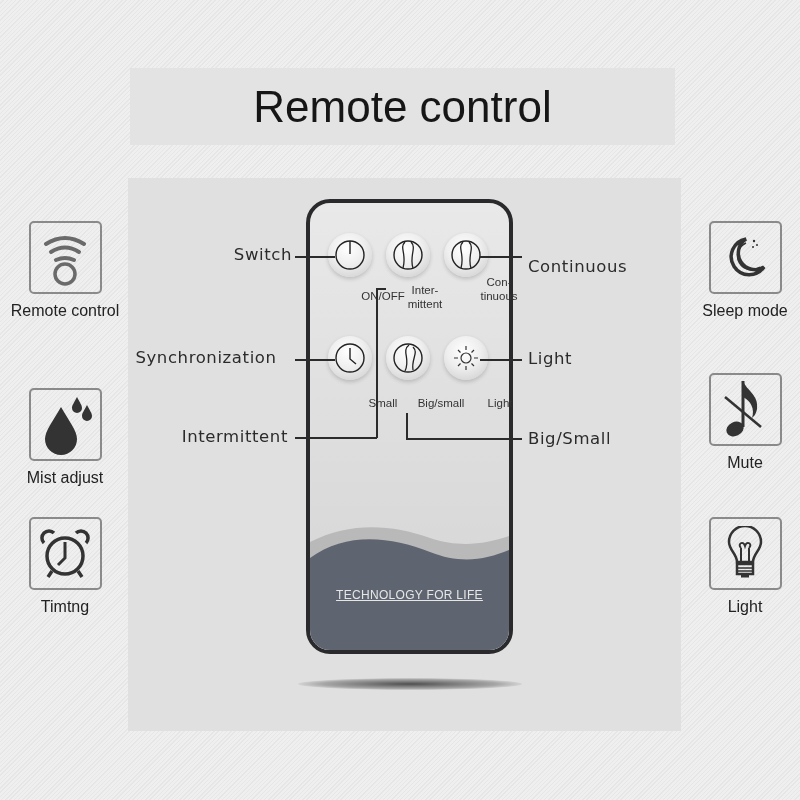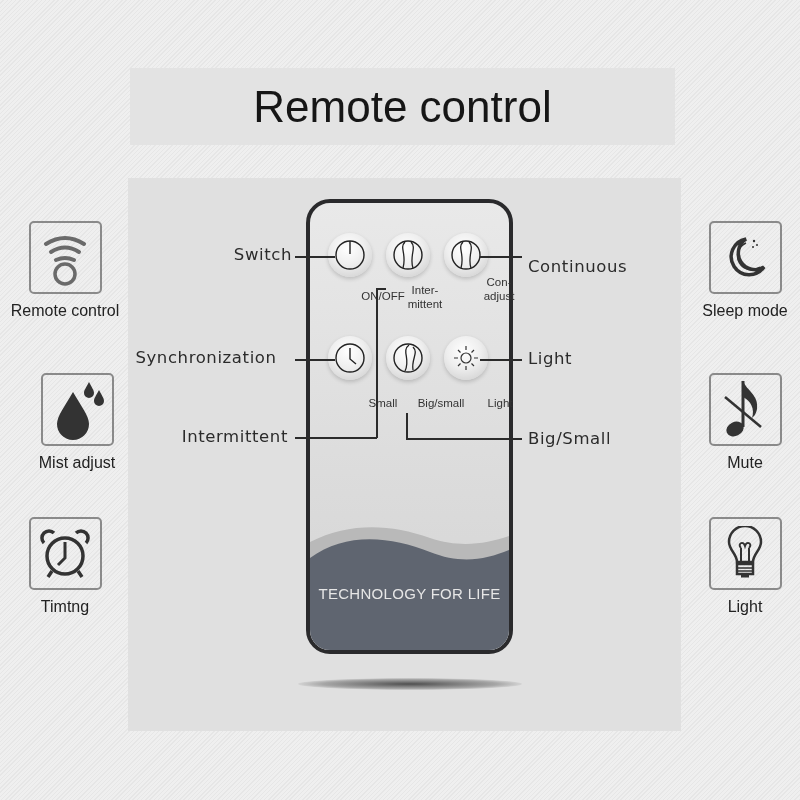--- a/index.html
+++ b/index.html
@@ -23,21 +23,21 @@
   }
   .side-label { font-family:"Liberation Sans", sans-serif; font-size:16px; color:#222; margin-top:8px; }
   .remote {
     position:absolute; left:306px; top:199px; width:207px; height:455px;
     border:4px solid #2a2a2c; border-radius:24px; box-sizing:border-box; overflow:hidden;
     background: linear-gradient(180deg, #e9e9e9 0%, #dcdcdc 60%, #d4d4d4 100%);
   }
   .remote svg.wave { position:absolute; left:0; bottom:0; }
   .brand {
     position:absolute; left:0; right:0; bottom:48px; text-align:center;
-    font-family:"Liberation Sans", sans-serif; font-size:15px; color:#e6e6e6; letter-spacing:0.3px;
+    font-family:"Liberation Sans", sans-serif; font-size:12px; color:#e6e6e6; letter-spacing:0.3px;text-decoration:underline;
   }
   .btn {
     position:absolute; width:44px; height:44px; border-radius:50%;
     background: radial-gradient(circle at 45% 35%, #ffffff 0%, #eeeeee 45%, #c9c9c9 100%);
     box-shadow: 0 2px 4px rgba(0,0,0,0.18);
     display:flex; align-items:center; justify-content:center;
   }
   .btn-label {
     position:absolute; font-family:"Liberation Sans", sans-serif; font-size:11.5px; color:#333;
     text-align:center; line-height:14px;margin-left:33px;
@@ -63,21 +63,21 @@
     <svg width="50" height="56" viewBox="0 0 50 56">
       <path d="M6 14 Q25 2 44 14" stroke="#6a6a6a" stroke-width="4" fill="none" stroke-linecap="round"></path>
       <path d="M11 22 Q25 13 39 22" stroke="#6a6a6a" stroke-width="4" fill="none" stroke-linecap="round"></path>
       <path d="M16 30 Q25 26 34 30" stroke="#6a6a6a" stroke-width="4" fill="none" stroke-linecap="round"></path>
       <circle cx="25" cy="44" r="10" stroke="#6a6a6a" stroke-width="3.5" fill="none"></circle>
     </svg>
   </div>
   <div class="side-label">Remote control</div>
 </div>
 
-<div class="side-item" style="left:0px; top:373px;padding-left:12px;">
+<div class="side-item" style="left:0px; top:388px;">
   <div class="icon-box">
     <svg width="56" height="60" viewBox="0 0 56 60">
       <path d="M24 12 C16 26 8 36 8 44 A16 16 0 0 0 40 44 C40 36 32 26 24 12Z" fill="#333"></path>
       <path d="M40 2 C37 8 35 10 35 13 A5 5 0 0 0 45 13 C45 10 43 8 40 2Z" fill="#333"></path>
       <path d="M50 10 C47 16 45 18 45 21 A5 5 0 0 0 55 21 C55 18 53 16 50 10Z" fill="#333"></path>
     </svg>
   </div>
   <div class="side-label">Mist adjust</div>
 </div>
 
@@ -177,21 +177,21 @@
   </svg>
 </div>
 
 <div class="btn-label" style="left:322px; top:289px; width:56px;">ON/OFF</div>
 <div class="btn-label" style="left:368px; top:283px; width:48px;">
   <div>Inter-</div>
   <div>mittent</div>
 </div>
 <div class="btn-label" style="left:440px; top:275px; width:52px;">
   <div>Con-</div>
-  <div>adjust</div>
+  <div>tinuous</div>
 </div>
 <div class="btn-label" style="left:322px; top:396px; width:56px;">Small</div>
 <div class="btn-label" style="left:378px; top:396px; width:60px;">Big/small</div>
 <div class="btn-label" style="left:440px; top:396px; width:54px;">Light</div>
 
 <div class="line" style="left:295px; top:256px; width:40px; height:1.5px;"></div>
 <div class="line" style="left:295px; top:359px; width:40px; height:1.5px;"></div>
 <div class="line" style="left:480px; top:256px; width:42px; height:1.5px;"></div>
 <div class="line" style="left:480px; top:359px; width:42px; height:1.5px;"></div>
 <div class="line" style="left:376px; top:288px; width:1.5px; height:150px;"></div>

